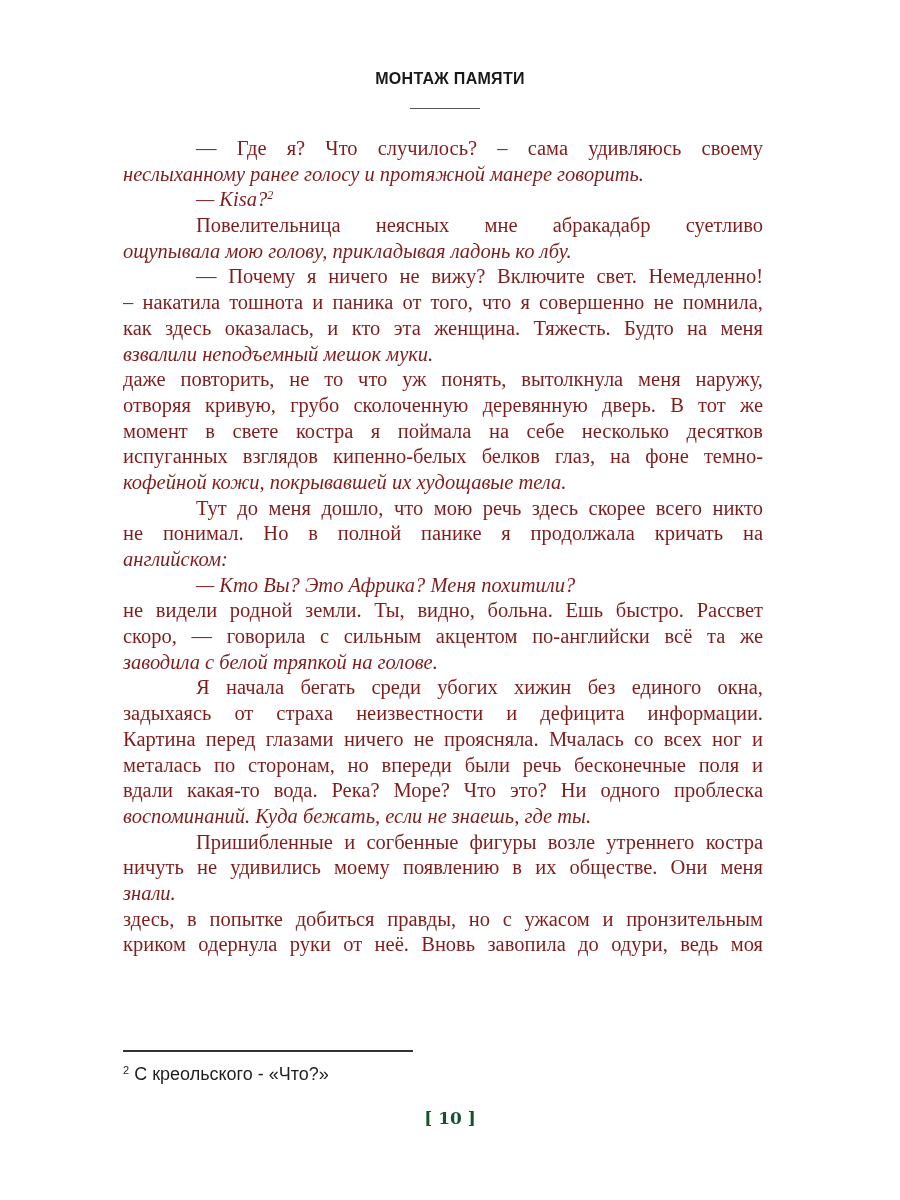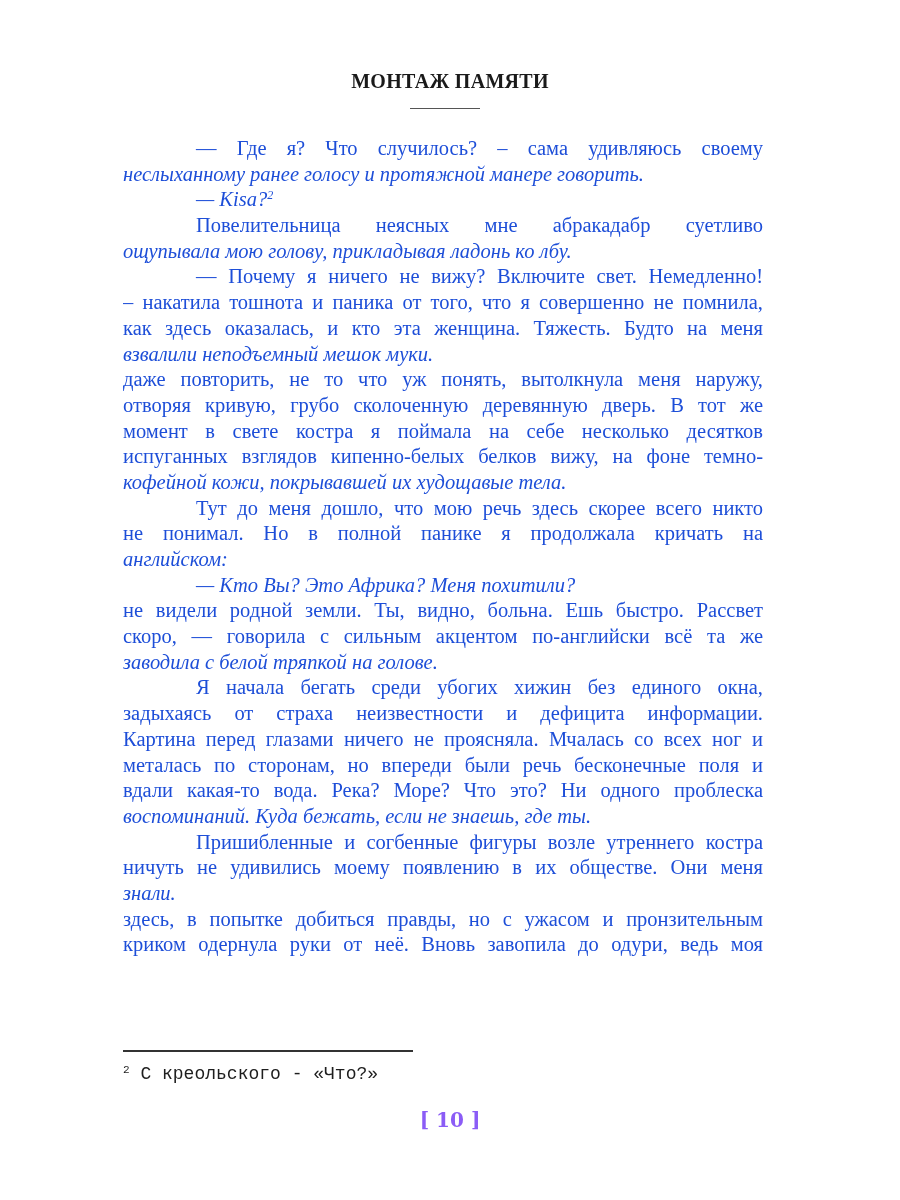--- a/index.html
+++ b/index.html
@@ -1,46 +1,46 @@
 <!DOCTYPE html>
 <html><head>
 <meta charset="utf-8">
 <style>
   html, body { margin: 0; padding: 0; background: #ffffff; }
   body { width: 900px; height: 1200px; position: relative; overflow: hidden; color: #1e1e1e; }
   .header-title {
     position: absolute; left: 0; width: 900px; top: 70px; text-align: center;
-    font-family: Liberation Serif, serif; font-weight: bold;
-    font-size: 20px; letter-spacing: 0.3px; color: #1a1a1a;
+    font-family: Liberation Sans, sans-serif; font-weight: bold;
+    font-size: 16px; letter-spacing: 0.3px; color: #1a1a1a;
   }
   .header-rule {
     position: absolute; left: 410px; width: 70px; top: 108px; height: 0;
     border-top: 1px solid #555;
   }
   .body-text {
     position: absolute; left: 123px; width: 640px; top: 136px;
     font-family: "Liberation Serif", "DejaVu Serif", serif;
-    font-size: 20.5px; line-height: 25.7px; color: #1d4ed8;
+    font-size: 20.5px; line-height: 25.7px; color: #7f1d1d;
   }
   .line { display: block; height: 25.7px; white-space: nowrap; text-align: justify; text-align-last: justify; overflow: hidden; }
   .line.indent { padding-left: 73px; }
   .line.last { text-align-last: left; font-style: italic; }
   sup { font-size: 12px; line-height: 0; vertical-align: 7px; }
   .footnote-rule {
     position: absolute; left: 123px; width: 290px; top: 1050px; height: 0;
     border-top: 2px solid #333;
   }
   .footnote {
     position: absolute; left: 123px; top: 1064px;
-    font-family: Liberation Mono, monospace; font-size: 18px; color: #1e1e1e;
+    font-family: Liberation Sans, sans-serif; font-size: 18px; color: #1e1e1e;
   }
   .footnote sup { font-size: 11px; vertical-align: 6px; }
   .page-number {
     position: absolute; left: 0; width: 900px; top: 1108px; text-align: center;
-    font-family: "DejaVu Serif", serif; font-weight: bold; font-size: 20px; color: #8b5cf6;
+    font-family: "DejaVu Serif", serif; font-weight: bold; font-size: 17px; color: #14532d;
   }
 </style>
 </head>
 <body>
 
 <div>
   <div class="header-title">МОНТАЖ ПАМЯТИ</div>
   <div class="header-rule"></div>
 
   <div class="body-text" id="body-text">
@@ -49,21 +49,21 @@
       <span class="line indent last"><span>— Kisa?</span><sup>2</sup></span>
       <span class="line indent"><span>Повелительница неясных мне абракадабр суетливо</span></span>
       <span class="line last"><span>ощупывала мою голову, прикладывая ладонь ко лбу.</span></span>
       <span class="line indent"><span>— Почему я ничего не вижу? Включите свет. Немедленно!</span></span>
       <span class="line"><span>– накатила тошнота и паника от того, что я совершенно не помнила,</span></span>
       <span class="line"><span>как здесь оказалась, и кто эта женщина. Тяжесть. Будто на меня</span></span>
       <span class="line last"><span>взвалили неподъемный мешок муки.</span></span>
       <span class="line"><span>даже повторить, не то что уж понять, вытолкнула меня наружу,</span></span>
       <span class="line"><span>отворяя кривую, грубо сколоченную деревянную дверь. В тот же</span></span>
       <span class="line"><span>момент в свете костра я поймала на себе несколько десятков</span></span>
-      <span class="line"><span>испуганных взглядов кипенно-белых белков вижу, на фоне темно-</span></span>
+      <span class="line"><span>испуганных взглядов кипенно-белых белков глаз, на фоне темно-</span></span>
       <span class="line last"><span>кофейной кожи, покрывавшей их худощавые тела.</span></span>
       <span class="line indent"><span>Тут до меня дошло, что мою речь здесь скорее всего никто</span></span>
       <span class="line"><span>не понимал. Но в полной панике я продолжала кричать на</span></span>
       <span class="line last"><span>английском:</span></span>
       <span class="line indent last"><span>— Кто Вы? Это Африка? Меня похитили?</span></span>
       <span class="line"><span>не видели родной земли. Ты, видно, больна. Ешь быстро. Рассвет</span></span>
       <span class="line"><span>скоро, — говорила с сильным акцентом по-английски всё та же</span></span>
       <span class="line last"><span>заводила с белой тряпкой на голове.</span></span>
       <span class="line indent"><span>Я начала бегать среди убогих хижин без единого окна,</span></span>
       <span class="line"><span>задыхаясь от страха неизвестности и дефицита информации.</span></span>

